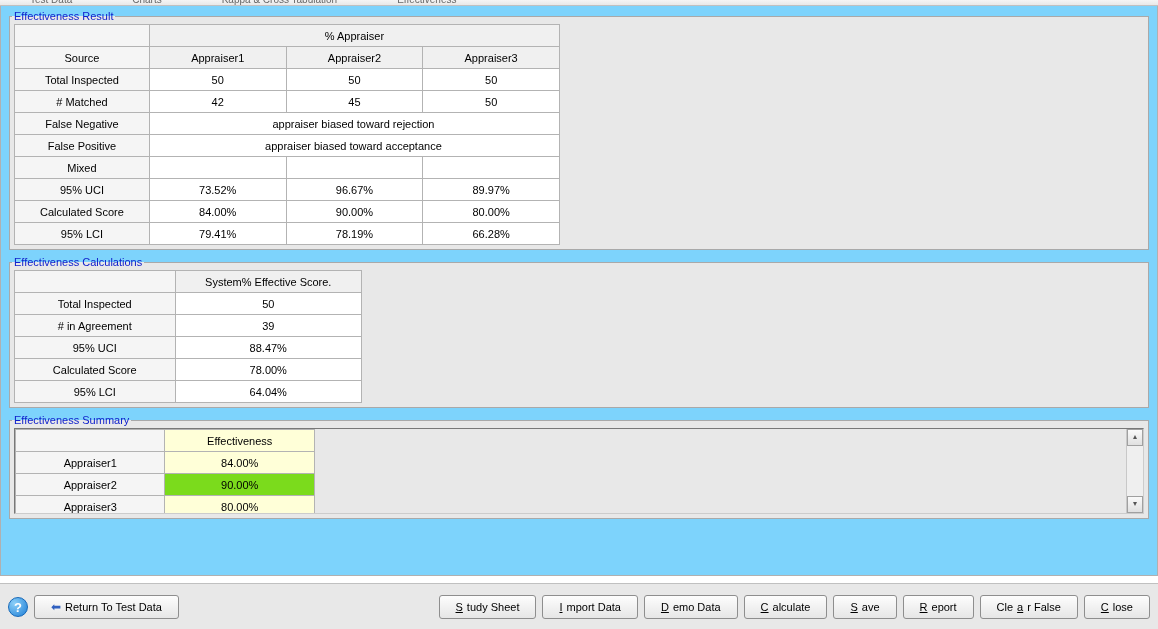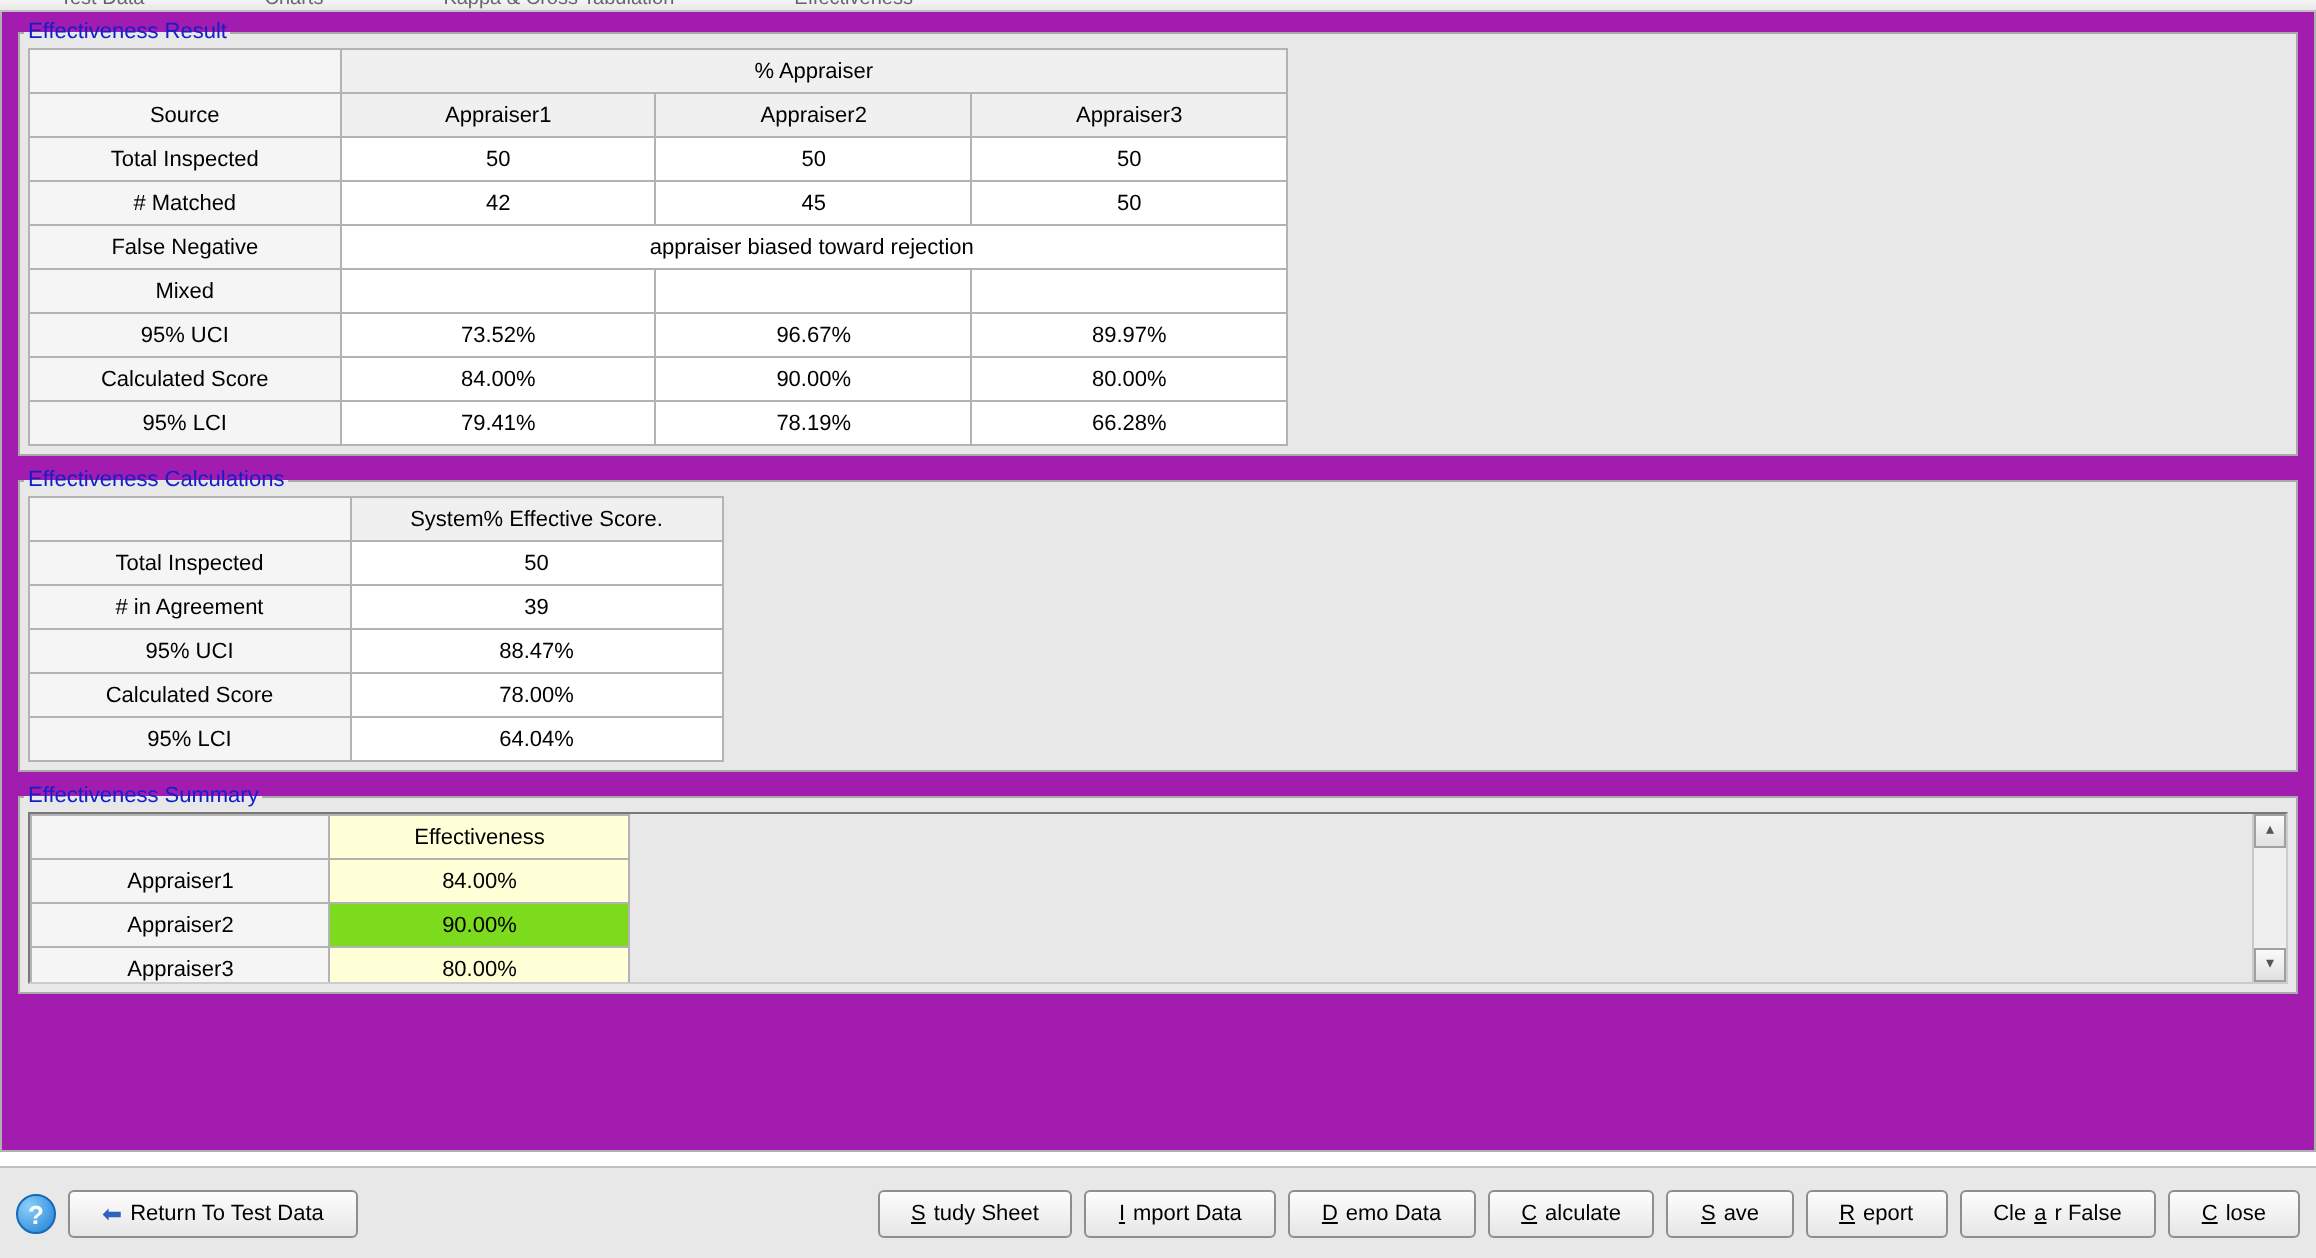--- a/index.html
+++ b/index.html
@@ -20,21 +20,21 @@
     border-bottom: 1px solid #c0c0c0;
     font-size: 10px;
     align-items: flex-end;
   }
   .tab-strip .tab {
     padding: 0 30px;
     color: #666;
     white-space: nowrap;
   }
   .content-area {
-    background: #a21caf;
+    background: #7dd3fc;
     padding: 4px 8px 8px 8px;
     border: 1px solid #b0b0b0;
     border-top: none;
     height: 570px;
     overflow: hidden;
   }
   fieldset {
     border: 1px solid #a9a9a9;
     margin-bottom: 6px;
     background: #e8e8e8;
@@ -153,21 +153,21 @@
   <div class="tab">Test Data</div>
   <div class="tab">Charts</div>
   <div class="tab">Kappa &amp; Cross Tabulation</div>
   <div class="tab">Effectiveness</div>
 </div>
 
 <div class="content-area">
 
   <fieldset>
     <legend>Effectiveness Result</legend>
-    <table class="data" style="width:630px;">
+    <table class="data" style="width:546px;">
       <colgroup>
           <col style="width:156px">
           <col style="width:158px">
           <col style="width:158px">
           <col style="width:158px">
         </colgroup>
       <tbody>
           <tr>
         <td class="row-label"></td>
         <td class="col-header" colspan="3">% Appraiser</td>
@@ -186,20 +186,24 @@
       </tr>
       <tr>
         <td class="row-label"># Matched</td>
         <td>42</td>
         <td>45</td>
         <td>50</td>
       </tr>
       <tr>
         <td class="row-label">False Negative</td>
         <td colspan="3" class="left-text">appraiser biased toward rejection</td>
+      </tr>
+      <tr>
+        <td class="row-label">False Positive</td>
+        <td colspan="3" class="left-text">appraiser biased toward acceptance</td>
       </tr>
       <tr>
         <td class="row-label">Mixed</td>
         <td></td>
         <td></td>
         <td></td>
       </tr>
       <tr>
         <td class="row-label">95% UCI</td>
         <td>73.52%</td>

